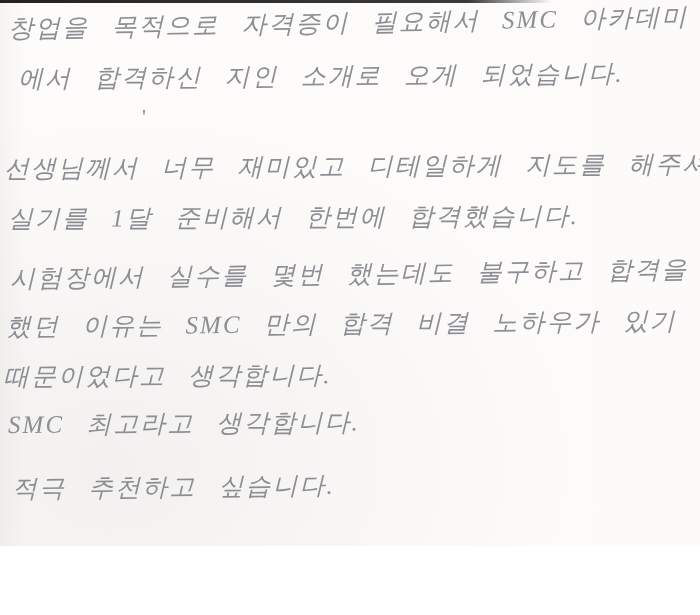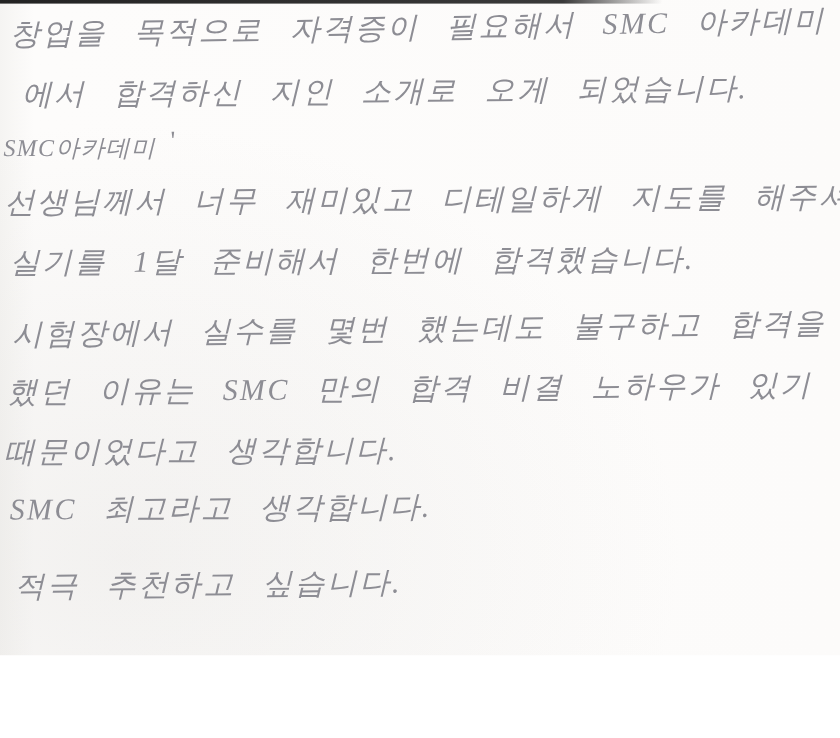--- a/index.html
+++ b/index.html
@@ -76,21 +76,20 @@
 </style>
 </head>
 <body>
 
 <div class="page">
 
   <div class="scan-edge-top"></div>
 
   <div class="hw l1">창업을 목적으로 자격증이 필요해서 SMC 아카데미</div>
   <div class="hw l2">에서 합격하신 지인 소개로 오게 되었습니다.</div>
-  <div class="hw l3">SMC아카데미</div>
   <div class="stray">'</div>
   <div class="hw l4">선생님께서 너무 재미있고 디테일하게 지도를 해주셔서</div>
   <div class="hw l5">실기를 1달 준비해서 한번에 합격했습니다.</div>
   <div class="hw l6">시험장에서 실수를 몇번 했는데도 불구하고 합격을</div>
   <div class="hw l7">했던 이유는 SMC 만의 합격 비결 노하우가 있기</div>
   <div class="hw l8">때문이었다고 생각합니다.</div>
   <div class="hw l9">SMC 최고라고 생각합니다.</div>
   <div class="hw l10">적극 추천하고 싶습니다.</div>
 
   <div class="signature">

